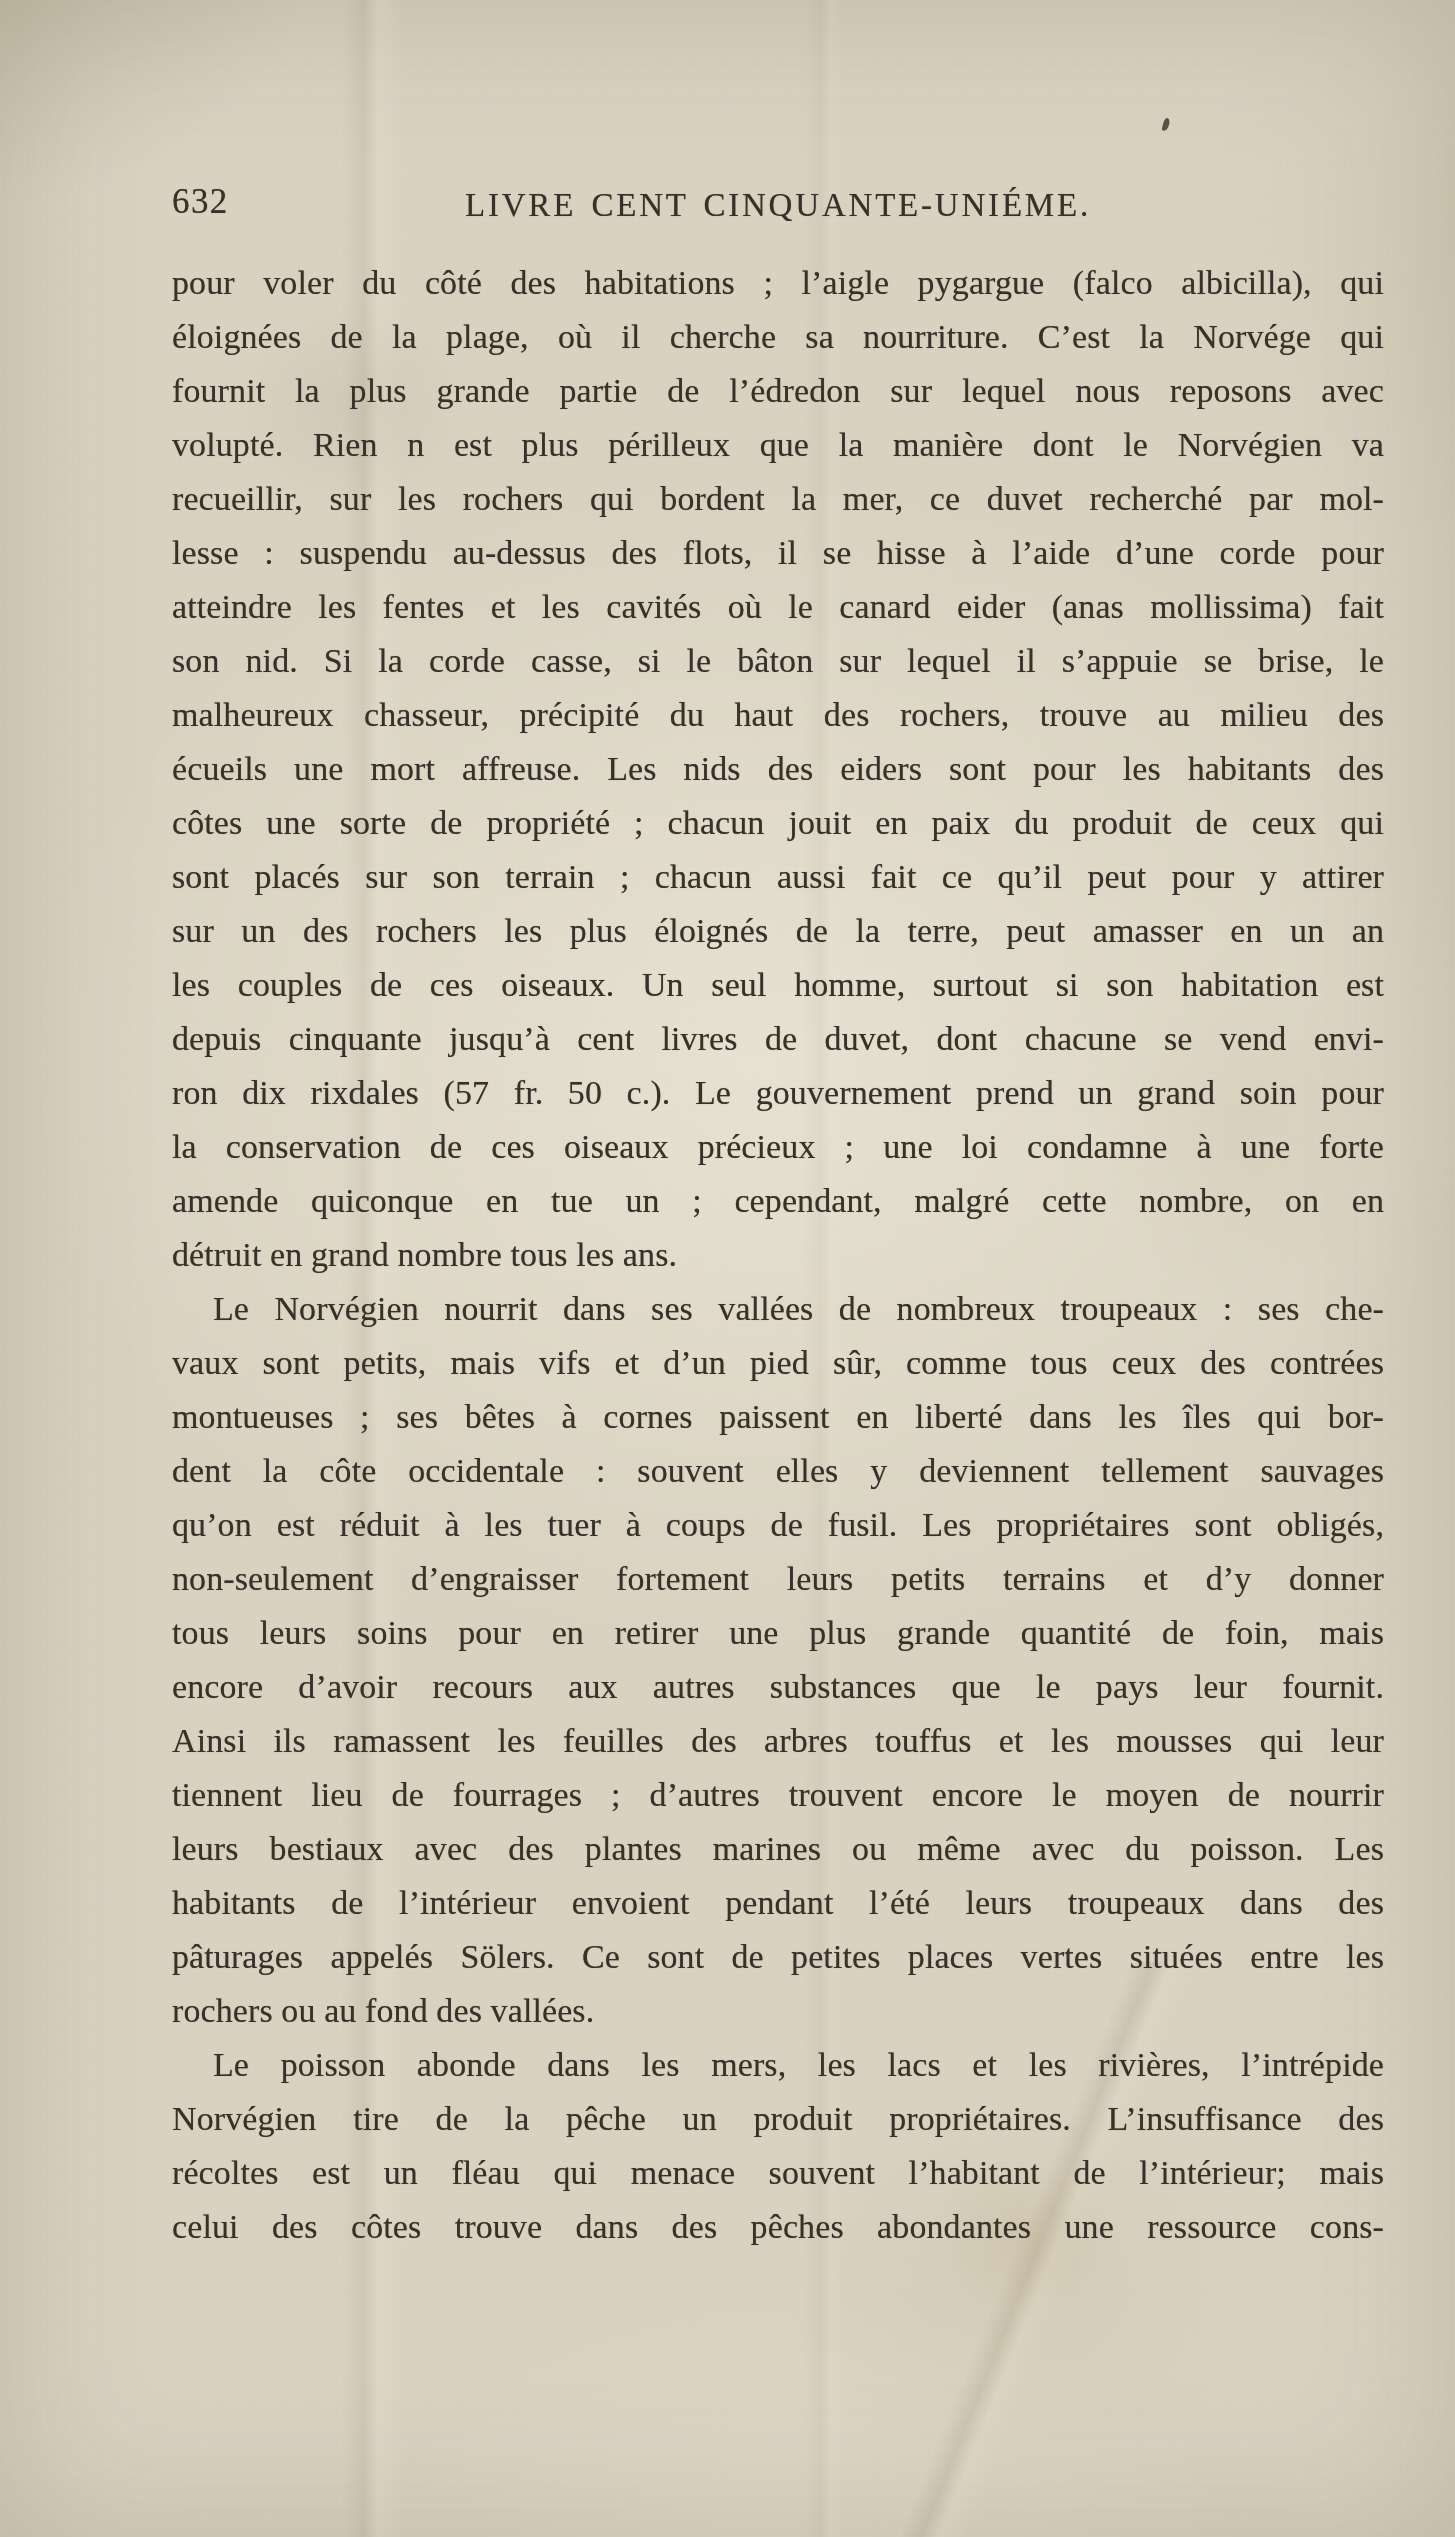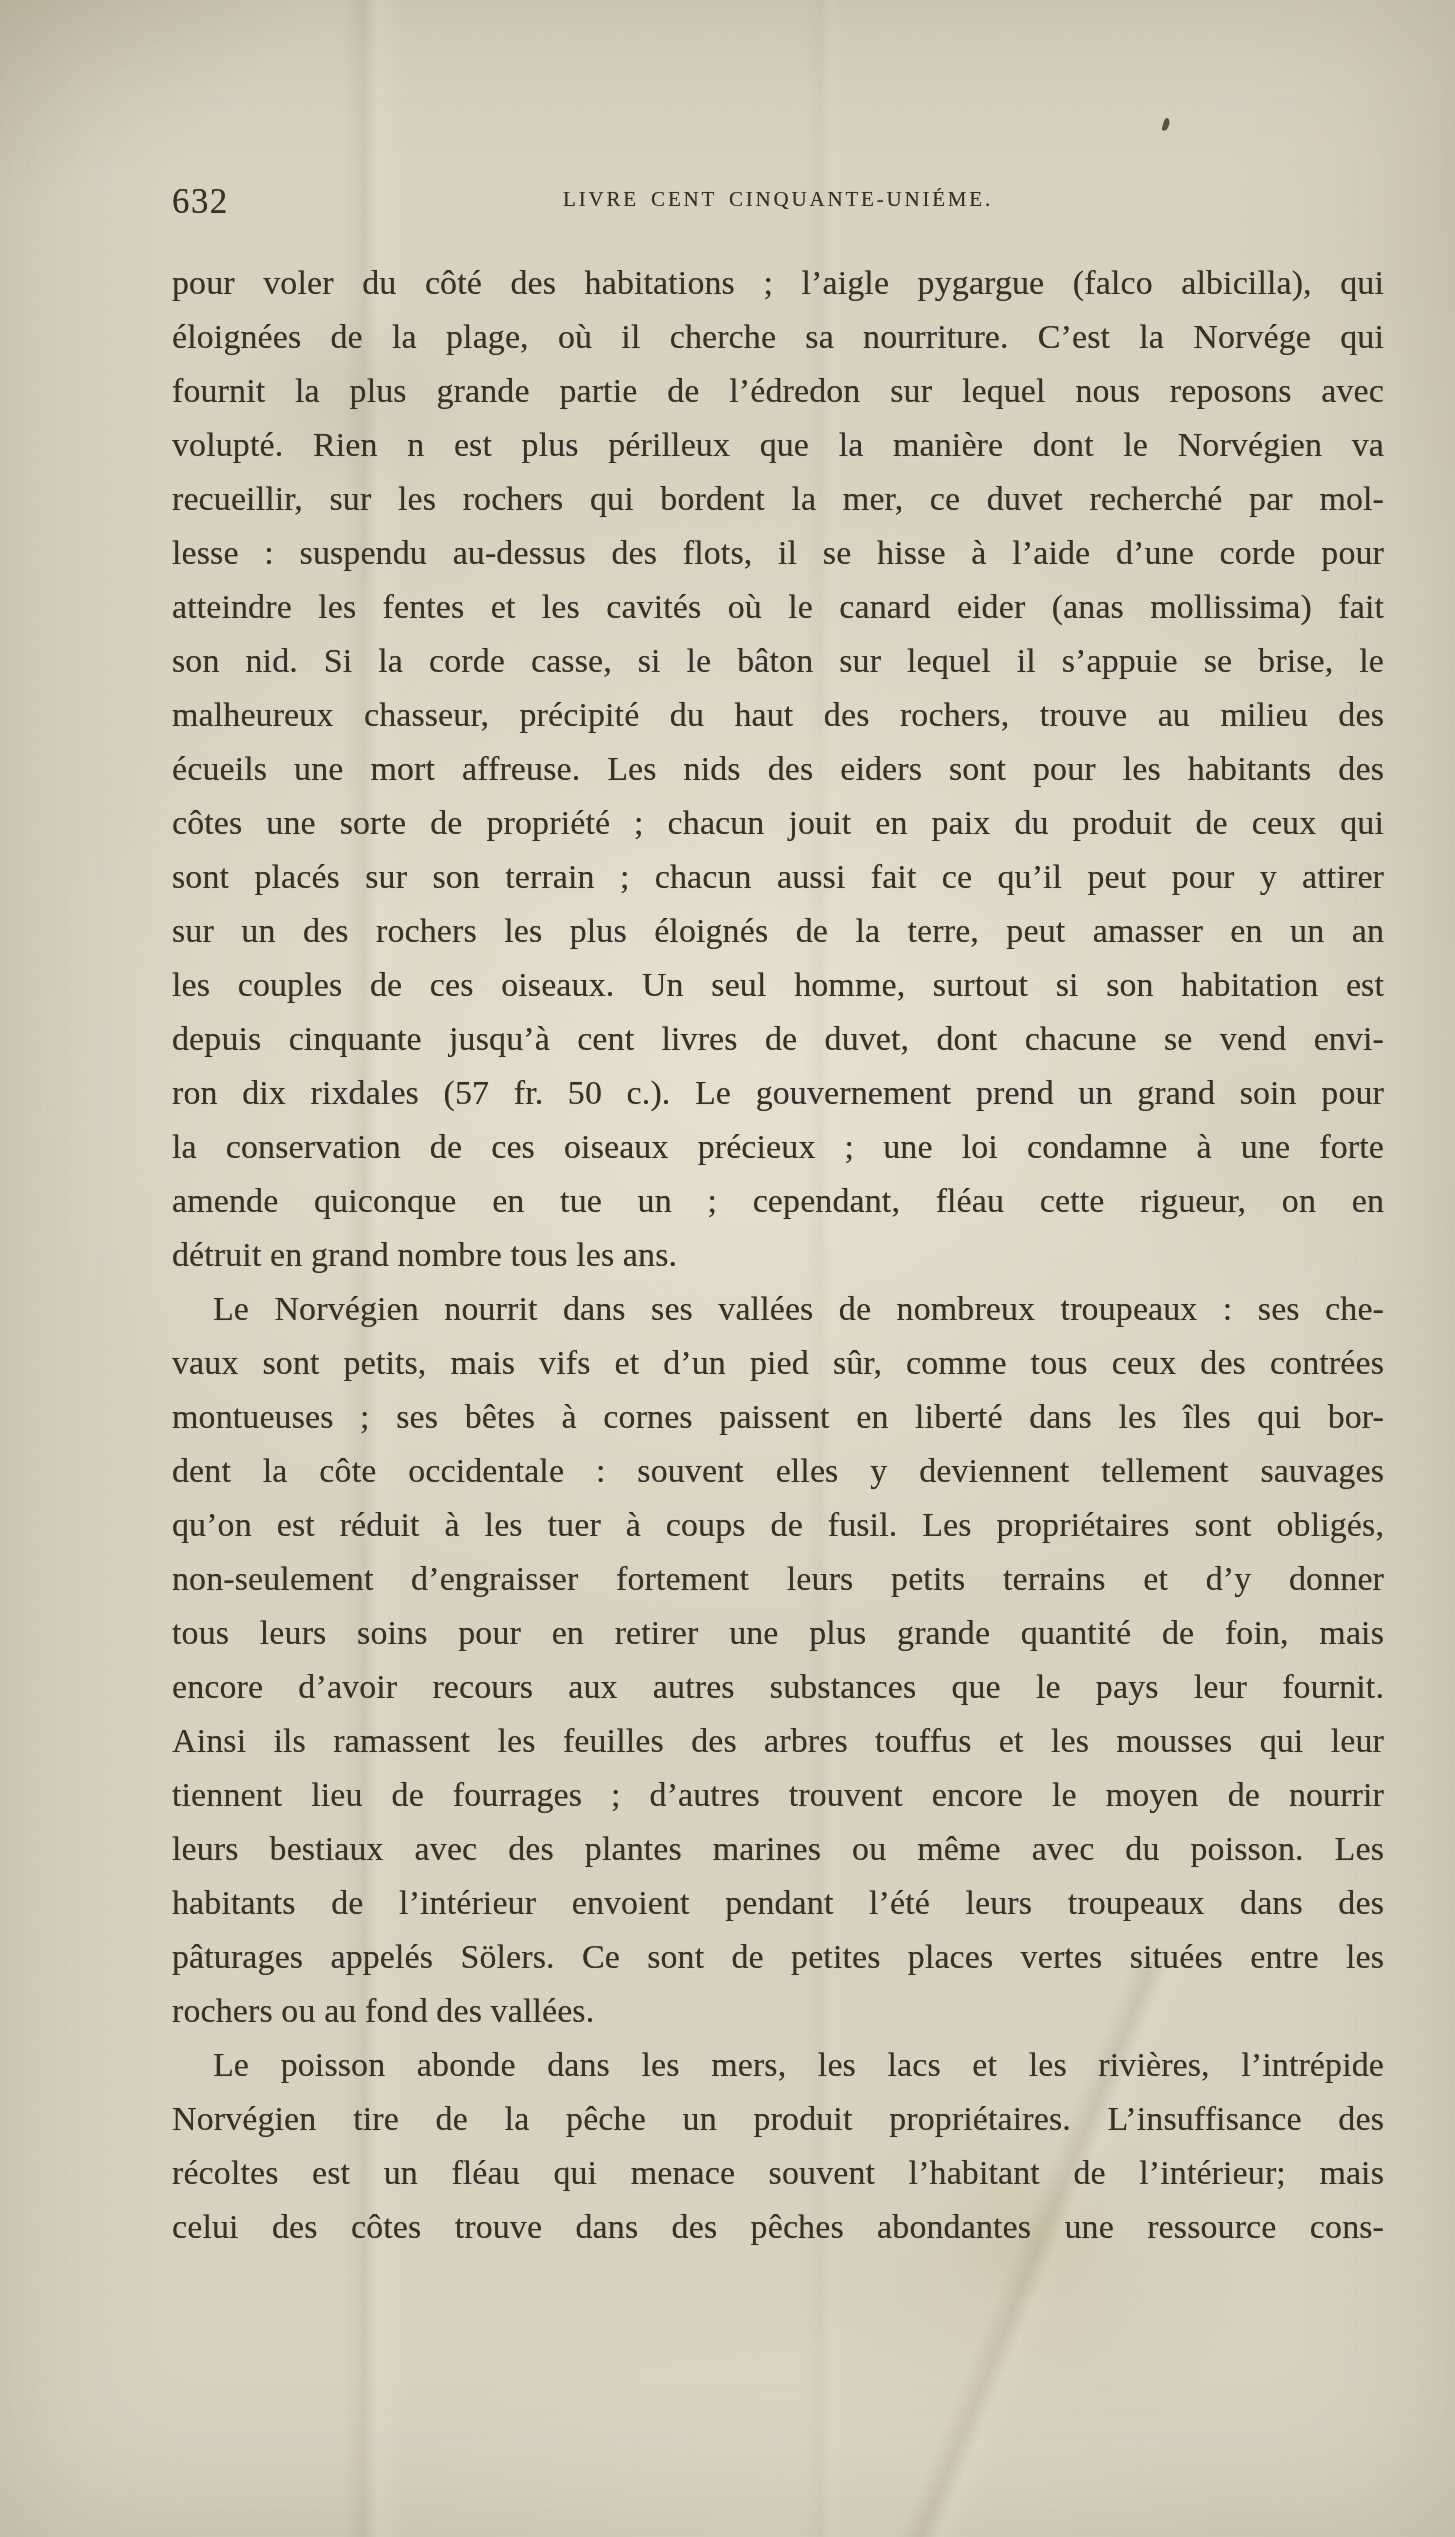--- a/index.html
+++ b/index.html
@@ -64,21 +64,21 @@
     position: absolute; left: 172px; top: 181px; width: 1212px; height: 42px;
     color: var(--ink, #38312a);
   }
   .page-number {
     position: absolute; left: 0; top: 1.4px;
     font-size: 35px; letter-spacing: 1.4px;
     text-shadow: 0 0 0.7px rgba(56,49,42,0.65);
   }
   .running-title {
     position: absolute; left: 0; right: 0; top: 5.6px; text-align: center;
-    font-size: 21px; letter-spacing: 2.8px; word-spacing: 4.2px;
+    font-size: 33px; letter-spacing: 2.8px; word-spacing: 4.2px;
     text-shadow: 0 0 0.7px rgba(56,49,42,0.6);
   }
   .body-text {
     position: absolute; left: 172px; top: 256px; width: 1212px;
     color: var(--ink, #38312a);
     font-size: 34px; line-height: 54px; letter-spacing: 0.1px;
     text-shadow: 0 0 0.7px rgba(56,49,42,0.55);
   }
   .para { margin: 0; }
   .para.indent .line:first-child { text-indent: 41px; }
@@ -120,21 +120,21 @@
         <div class="line"><span>son nid. Si la corde casse, si le bâton sur lequel il s’appuie se brise, le</span></div>
         <div class="line"><span>malheureux chasseur, précipité du haut des rochers, trouve au milieu des</span></div>
         <div class="line"><span>écueils une mort affreuse. Les nids des eiders sont pour les habitants des</span></div>
         <div class="line"><span>côtes une sorte de propriété ; chacun jouit en paix du produit de ceux qui</span></div>
         <div class="line"><span>sont placés sur son terrain ; chacun aussi fait ce qu’il peut pour y attirer</span></div>
         <div class="line"><span>sur un des rochers les plus éloignés de la terre, peut amasser en un an</span></div>
         <div class="line"><span>les couples de ces oiseaux. Un seul homme, surtout si son habitation est</span></div>
         <div class="line"><span>depuis cinquante jusqu’à cent livres de duvet, dont chacune se vend envi-</span></div>
         <div class="line"><span>ron dix rixdales (57 fr. 50 c.). Le gouvernement prend un grand soin pour</span></div>
         <div class="line"><span>la conservation de ces oiseaux précieux ; une loi condamne à une forte</span></div>
-        <div class="line"><span>amende quiconque en tue un ; cependant, fléau cette rigueur, on en</span></div>
+        <div class="line"><span>amende quiconque en tue un ; cependant, malgré cette nombre, on en</span></div>
         <div class="line endline"><span>détruit en grand nombre tous les ans.</span></div>
       </div>
       <div class="para indent">
         <div class="line"><span>Le Norvégien nourrit dans ses vallées de nombreux troupeaux : ses che-</span></div>
         <div class="line"><span>vaux sont petits, mais vifs et d’un pied sûr, comme tous ceux des contrées</span></div>
         <div class="line"><span>montueuses ; ses bêtes à cornes paissent en liberté dans les îles qui bor-</span></div>
         <div class="line"><span>dent la côte occidentale : souvent elles y deviennent tellement sauvages</span></div>
         <div class="line"><span>qu’on est réduit à les tuer à coups de fusil. Les propriétaires sont obligés,</span></div>
         <div class="line"><span>non-seulement d’engraisser fortement leurs petits terrains et d’y donner</span></div>
         <div class="line"><span>tous leurs soins pour en retirer une plus grande quantité de foin, mais</span></div>

